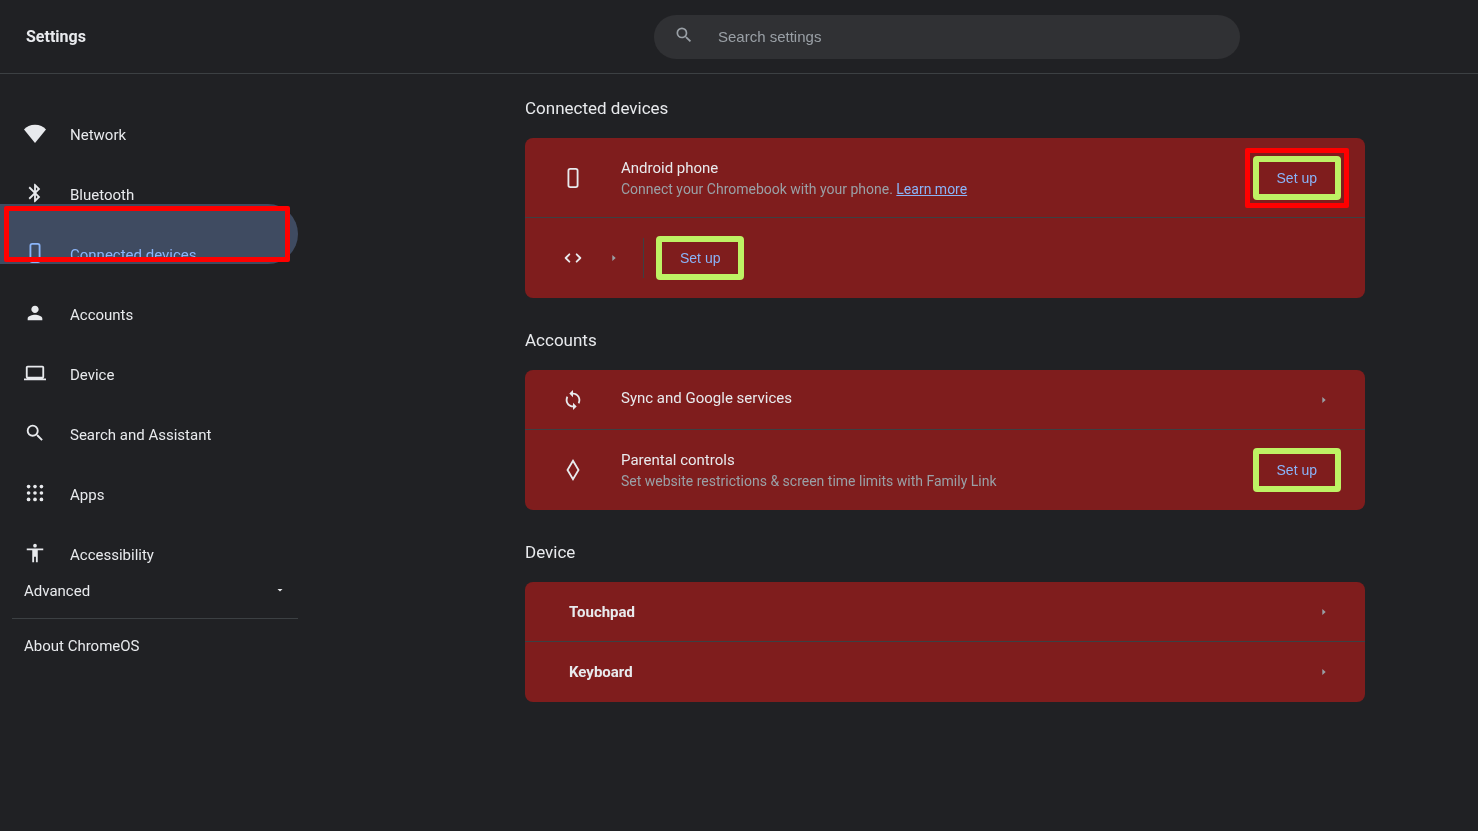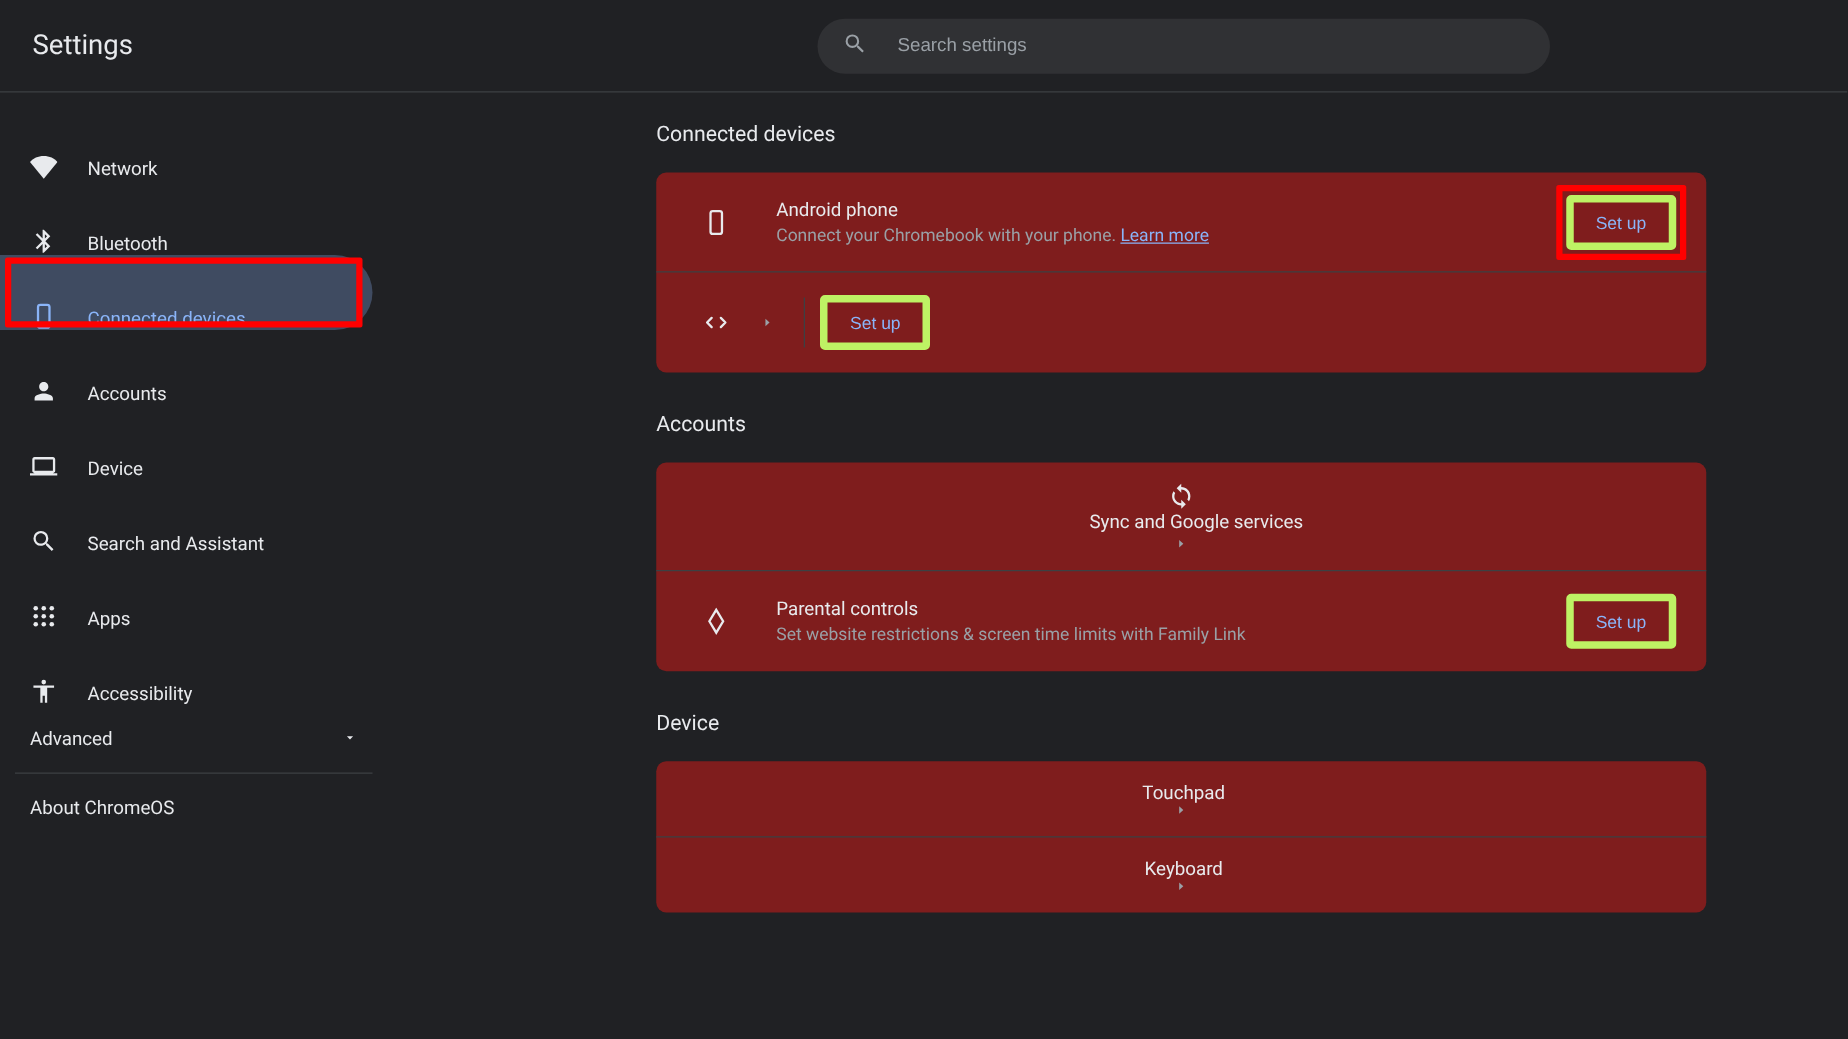--- a/index.html
+++ b/index.html
@@ -13,22 +13,22 @@
   }
   .header {
     display: flex;
     align-items: center;
     height: 74px;
     padding: 0 26px;
     border-bottom: 1px solid #3c4043;
     position: relative;
   }
   .header-title {
-    font-size: 22px;
-    font-weight: 400;
+    font-size: 16px;
+    font-weight: 700;
     color: #e8eaed;
   }
   .search-container {
     position: absolute;
     left: 654px;
     width: 586px;
     height: 44px;
     background: #303134;
     border-radius: 22px;
     display: flex;
@@ -125,21 +125,21 @@
   }
   .row {
     display: flex;
     align-items: center;
     min-height: 80px;
     padding: 16px 24px;
     border-bottom: 1px solid #3c4043;
     position: relative;
   }
   .row:last-child { border-bottom: none; }
-  .row.short { min-height: 60px; flex-direction: column; }
+  .row.short { min-height: 60px; }
   .row-icon {
     width: 48px;
     display: flex;
     justify-content: center;
     align-items: center;
   }
   .row-icon svg { width: 22px; height: 22px; fill: #e8eaed; }
   .row-avatar {
     width: 48px; height: 48px; border-radius: 50%;
     background: radial-gradient(circle at 35% 40%, #8b5a3c 0%, #3a2518 55%, #1a0f0a 100%);
@@ -169,21 +169,21 @@
     font-family: Liberation Sans, sans-serif;
     position: relative;
   }
   .highlight-red-btn {
     position: absolute;
     border: 5px solid #ff0000;
     top: -14px; bottom: -14px; left: -14px; right: -14px;
     border-radius: 2px;
     pointer-events: none;
   }
-  .simple-title { font-size: 15px; color: #e8eaed; margin-left:4px; }
+  .simple-title { font-size: 15px; color: #e8eaed; margin-left:20px;font-weight:bold; }
 </style>
 </head>
 <body>
 
 <div class="header">
   <div class="header-title">Settings</div>
   <div class="search-container">
     <span>
       <svg viewBox="0 0 24 24">
           <path d="M15.5 14h-.79l-.28-.27A6.471 6.471 0 0016 9.5 6.5 6.5 0 109.5 16c1.61 0 3.09-.59 4.23-1.57l.27.28v.79l5 4.99L20.49 19l-4.99-5zm-6 0C7.01 14 5 11.99 5 9.5S7.01 5 9.5 5 14 7.01 14 9.5 11.99 14 9.5 14z"></path>

